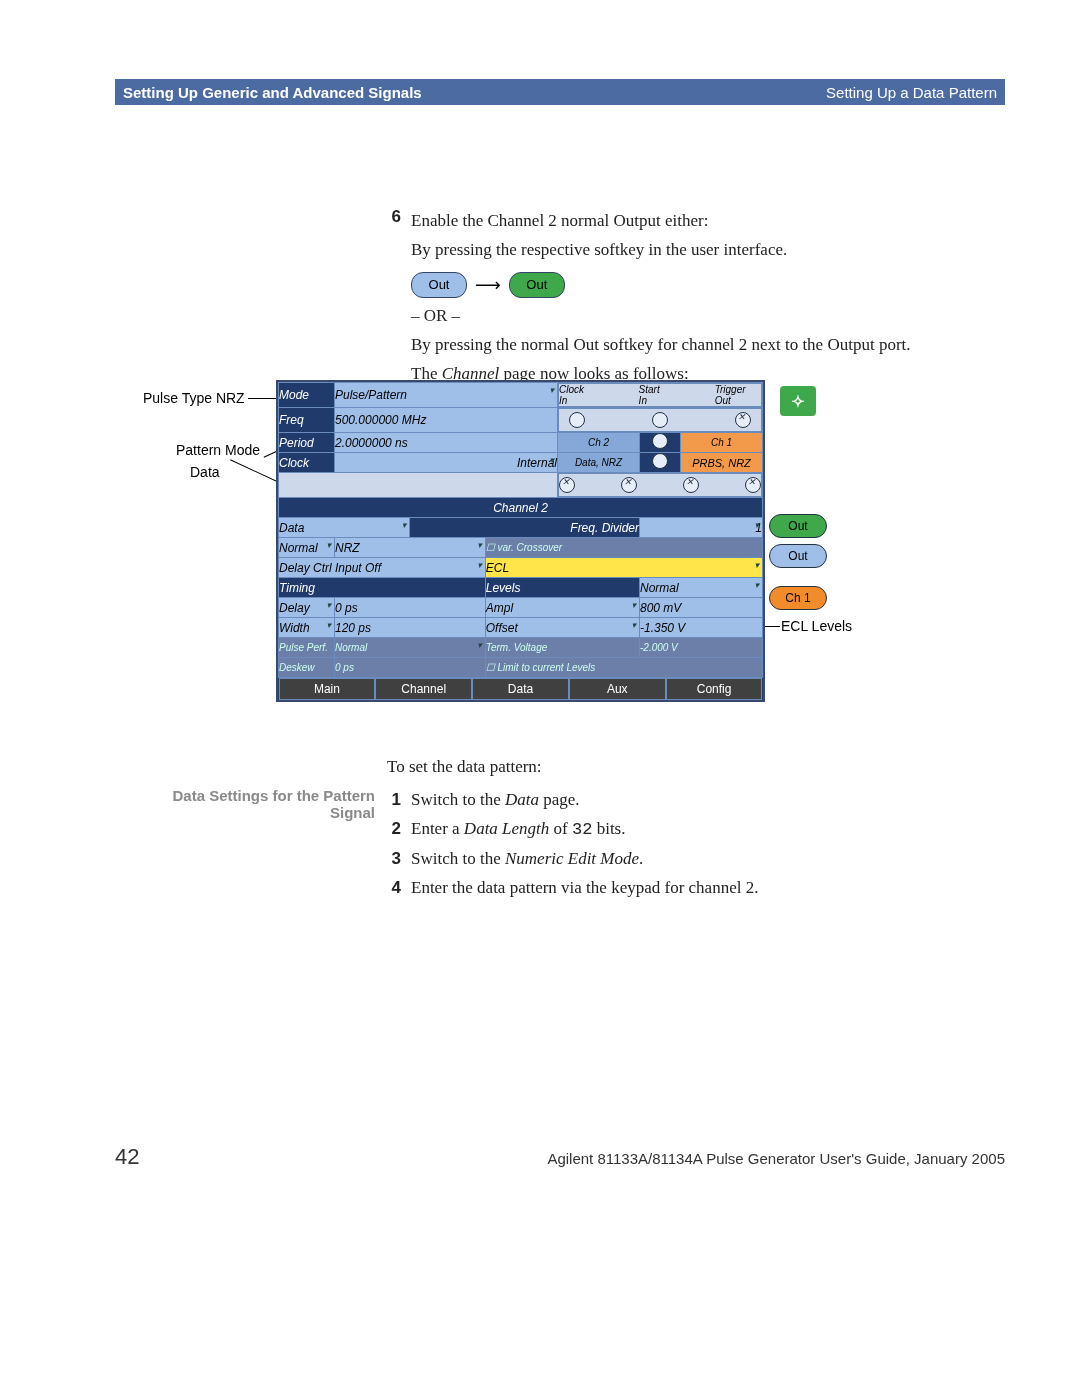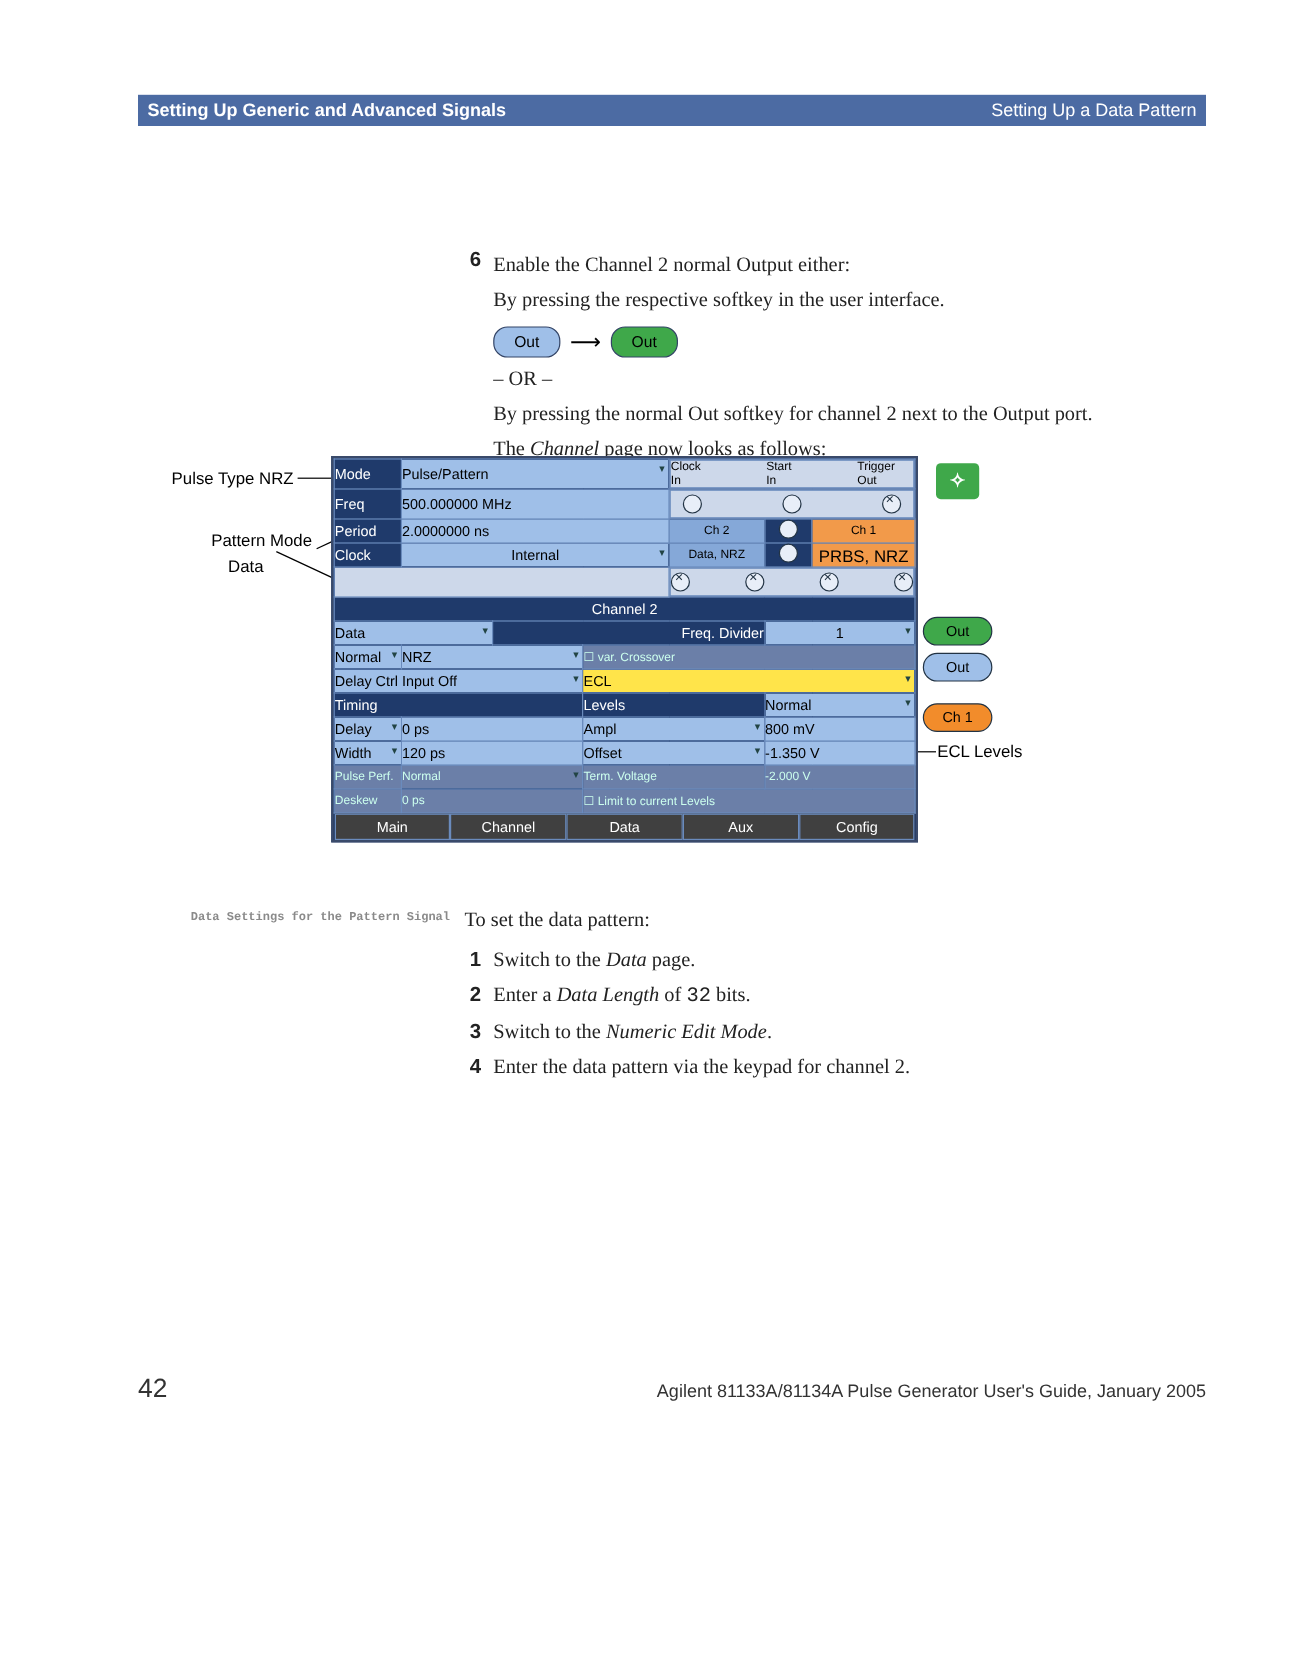--- a/index.html
+++ b/index.html
@@ -68,27 +68,28 @@
     border:2px solid #3a4a6a;
     font-size:12px;color:#fff;
     background:var(--ui-navy);
   }
   .ui table{border-collapse:collapse;width:100%;}
   .ui td{padding:0;}
   .cell{
     border:1px solid var(--ui-border);
     padding:2px 4px;height:20px;box-sizing:border-box;
     font-family:Arial,sans-serif;
+    font-style:italic;
   }
   .lab{background:var(--ui-navy);color:#fff;}
   .lab.section{background:var(--ui-navy);color:#fff;text-align:center;font-weight:normal;}
   .drop{background:var(--ui-lblue);color:#000;position:relative;padding-right:14px;}
   .drop::after{content:"▾";position:absolute;right:3px;top:2px;font-size:9px;color:#244;}
   .val{background:var(--ui-lblue);color:#000;padding-right:4px;}
-  .val.l{text-align:center;}
+  .val.l{text-align:right;}
   .yl{background:var(--ui-yellow);color:#000;}
   .dim{background:#6b7fa8;color:#cfe;}
   .ofield{background:#f29a4a;color:#000;}
   .cfield{background:#85a8d8;color:#000;}
   
   .ports{
     position:absolute;left:615px;top:0;width:70px;
     display:flex;flex-direction:column;gap:6px;align-items:center;
     padding-top:6px;
   }
@@ -107,23 +108,23 @@
   
   .cir{display:inline-block;width:14px;height:14px;border:1.5px solid #234;border-radius:50%;background:#e8eef8;}
   .cir.x::before{content:"✕";font-size:9px;position:relative;top:-2px;left:2px;color:#234;}
   .iorow{display:flex;align-items:center;justify-content:space-around;font-size:10px;color:#000;background:#cdd8ea;border:1px solid var(--ui-border);height:22px;gap:46px;}
   .iorow .lbl{font-size:10px;}
   
   .tabs{display:flex;}
   .tabs .t{flex:1;text-align:center;background:#404040;color:#fff;border:1px solid var(--ui-border);padding:3px 0;font-size:12px;}
   
   .sidehead{
-    position:absolute;left:110px;top:760px;width:245px;
+    position:absolute;left:110px;top:787px;width:245px;
     text-align:right;
-    font-family:Liberation Mono, monospace;font-weight:bold;font-size:10px;
+    font-family:Liberation Sans, sans-serif;font-weight:bold;font-size:15px;
     color:var(--txt-gray);
   }
   .steps2{
     position:absolute;left:367px;top:749px;right:125px;
     font-size:17px;line-height:1.7;
   }
   .steps2 .row{display:flex;gap:10px;}
   .steps2 .n{font-weight:bold;font-family:Arial,sans-serif;min-width:14px;text-align:right;}
   .mono{font-family:"Courier New",monospace;}
   .footer{
@@ -205,21 +206,21 @@
         <td class="cell val" colspan="3">2.0000000 ns</td>
         <td class="cell cfield" style="width:40px;font-size:10px;text-align:center">Ch 2</td>
         <td class="cell" style="width:20px;text-align:center"><span class="cir"></span></td>
         <td class="cell ofield" style="width:40px;font-size:10px;text-align:center">Ch 1</td>
       </tr>
       <tr>
         <td class="cell lab">Clock</td>
         <td class="cell drop val l" colspan="3">Internal</td>
         <td class="cell cfield" style="font-size:10px;text-align:center">Data, NRZ</td>
         <td class="cell" style="text-align:center"><span class="cir"></span></td>
-        <td class="cell ofield" style="font-size:14px;text-align:center">PRBS, NRZ</td>
+        <td class="cell ofield" style="font-size:11px;text-align:center">PRBS, NRZ</td>
       </tr>
       <tr>
         <td class="cell" style="padding:0;background:#cdd8ea" colspan="4"></td>
         <td class="cell" colspan="3" style="padding:0">
           <div class="iorow">
             <span class="cir x"></span>
             <span class="cir x"></span>
             <span class="cir x"></span>
             <span class="cir x"></span>
           </div>

